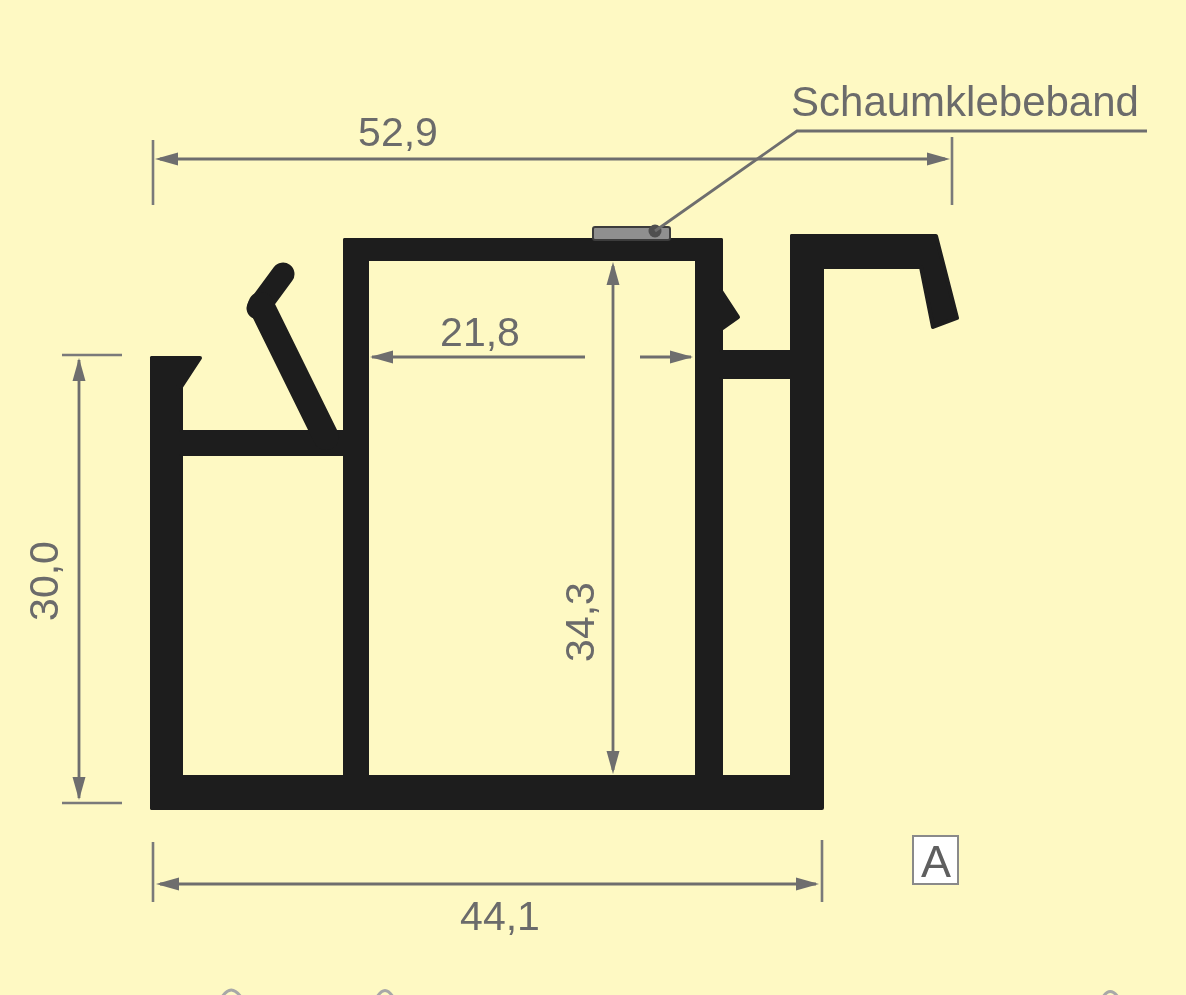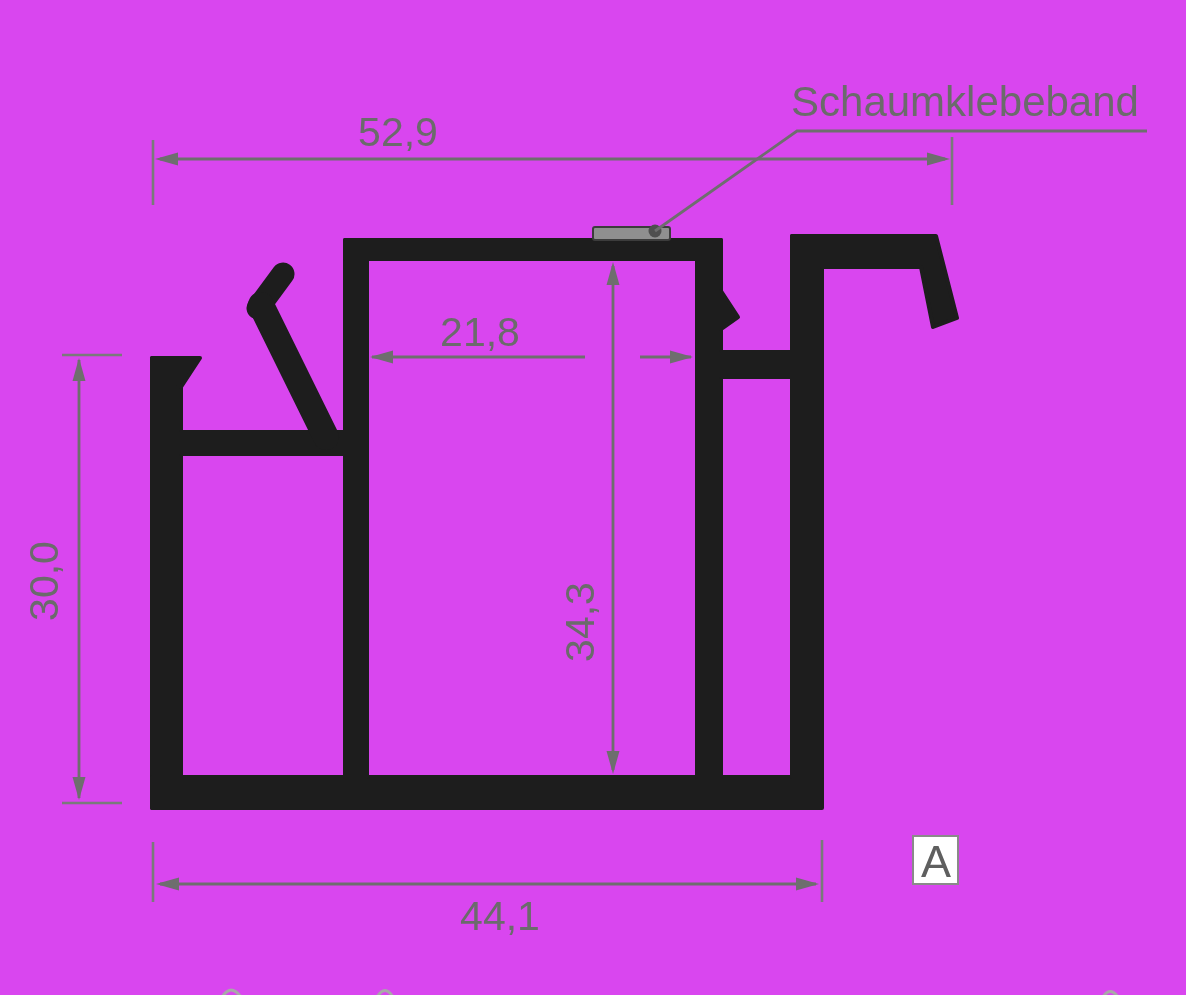--- a/index.html
+++ b/index.html
@@ -4,21 +4,21 @@
 <style>
   html, body {
     margin: 0;
     padding: 0;
     background: #ffffff;
   }
   .stage {
     position: relative;
     width: 1186px;
     height: 995px;
-    background: #d946ef;
+    background: #fef9c3;
     overflow: hidden;
     font-family: "Liberation Sans", sans-serif;
   }
   svg { display: block; }
   .profile-fill { fill: #1d1d1d; stroke: #1d1d1d; stroke-width: 4; stroke-linejoin: round; }
   .profile-stroke { stroke: #1d1d1d; stroke-linecap: round; }
   .dim-line { stroke: #6e6e6e; stroke-width: 2.8; fill: none; }
   .dim-thin { stroke: #7a7a7a; stroke-width: 2.6; fill: none; }
   .dim-arrow { fill: #6e6e6e; stroke: none; }
   .dim-text {

